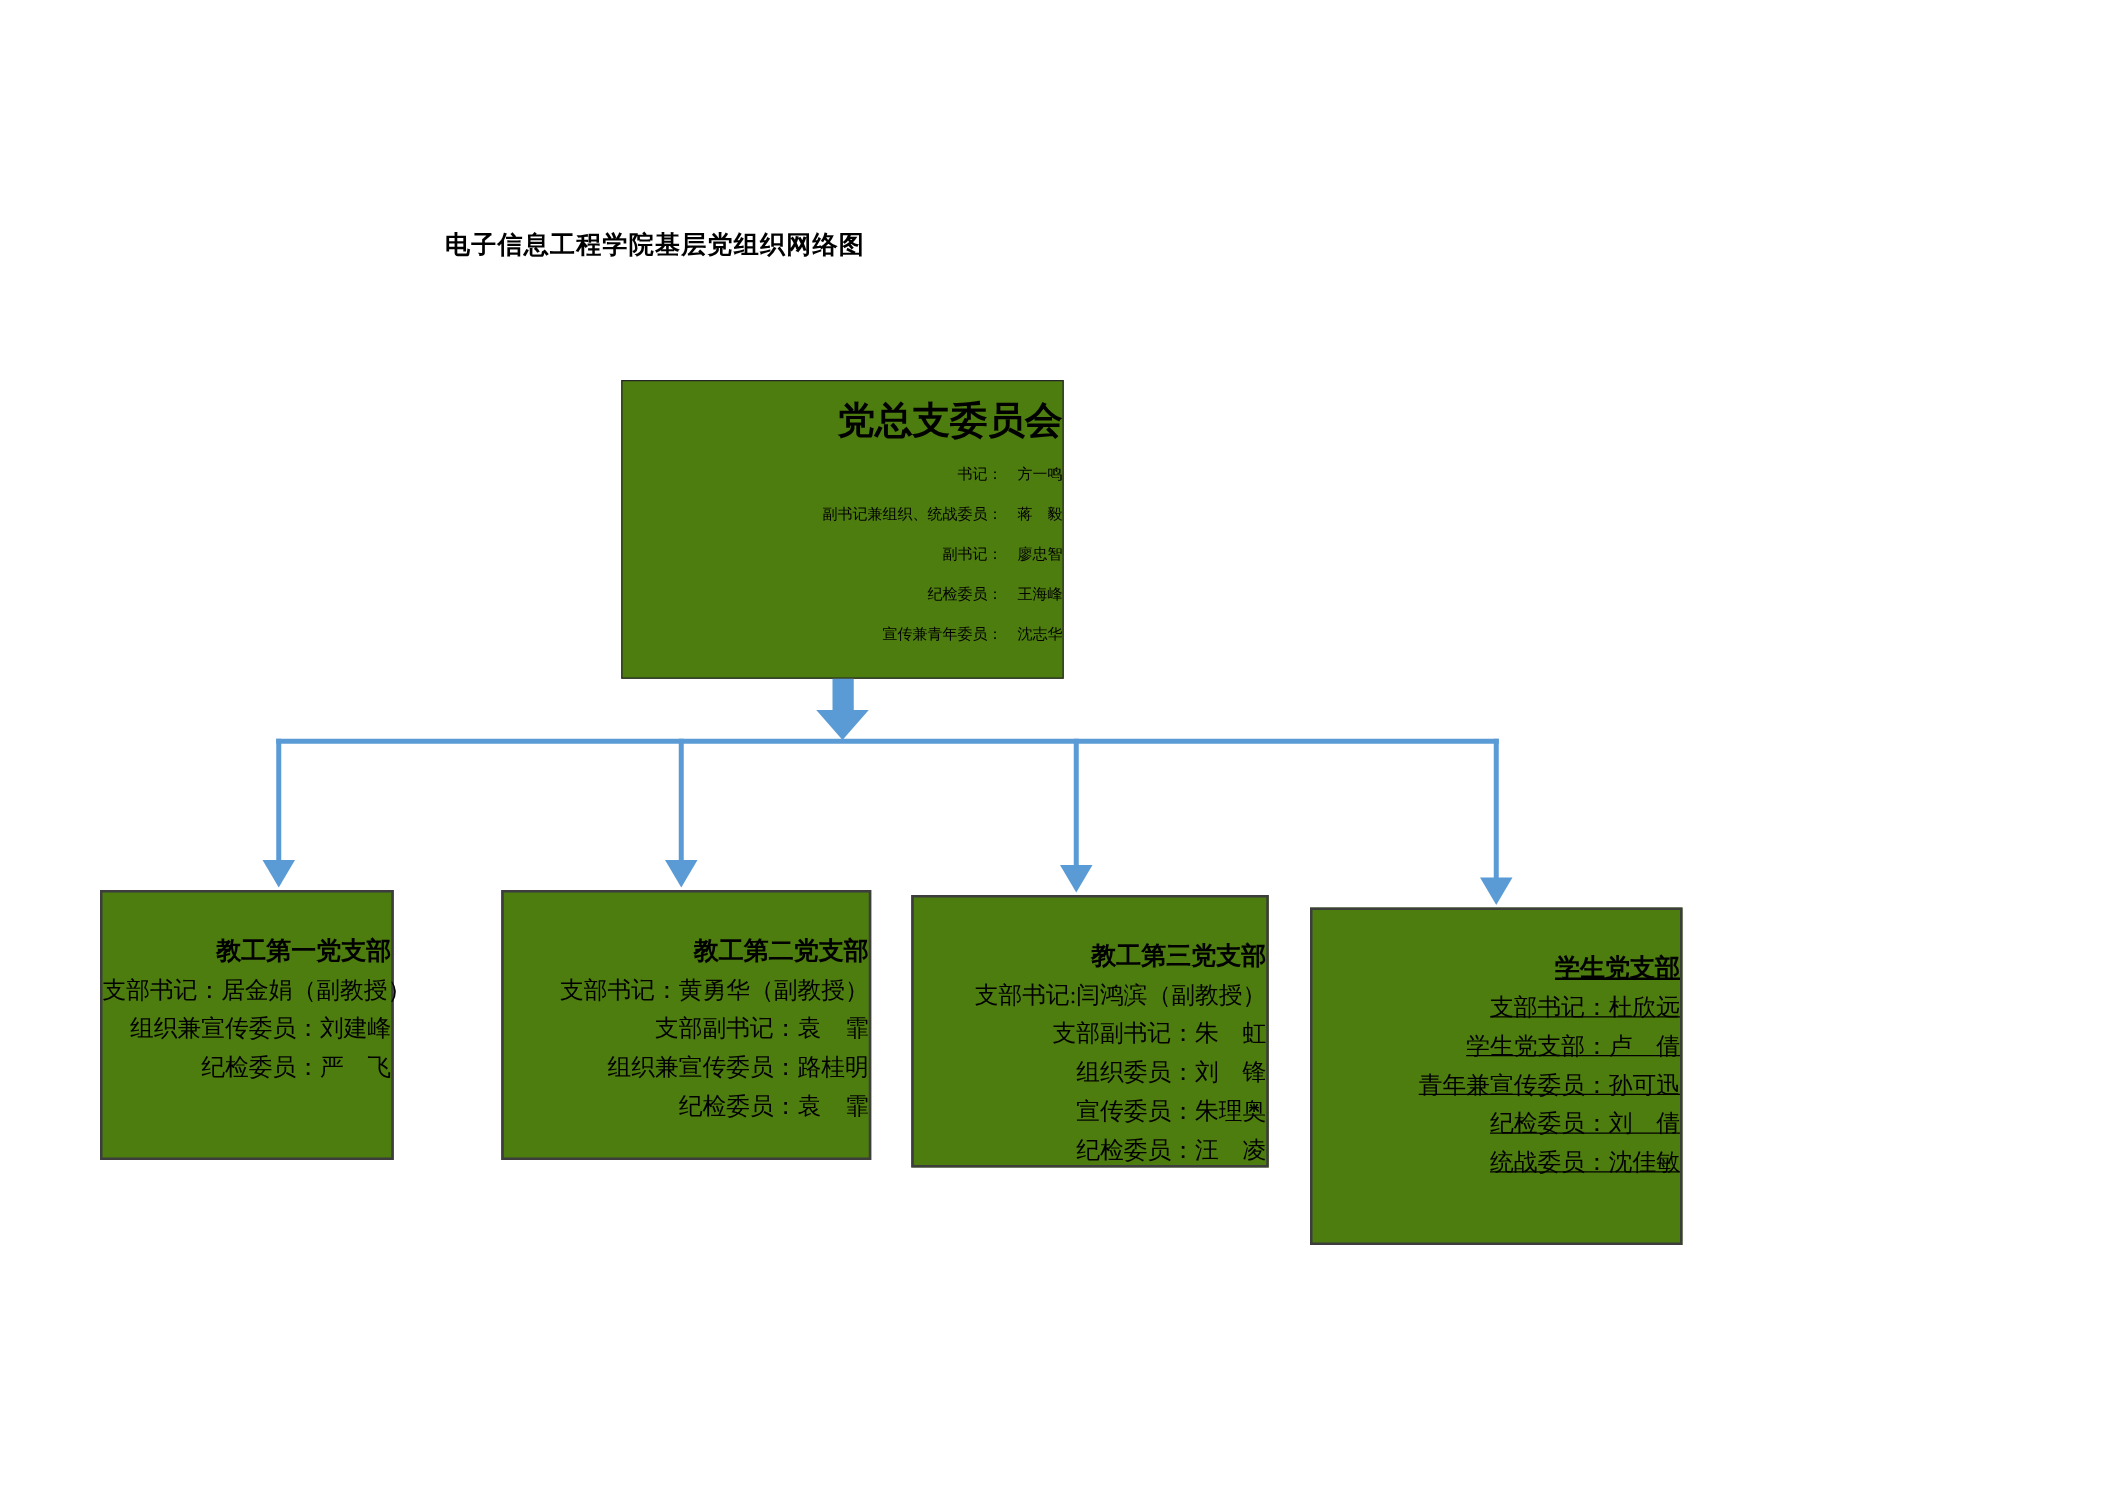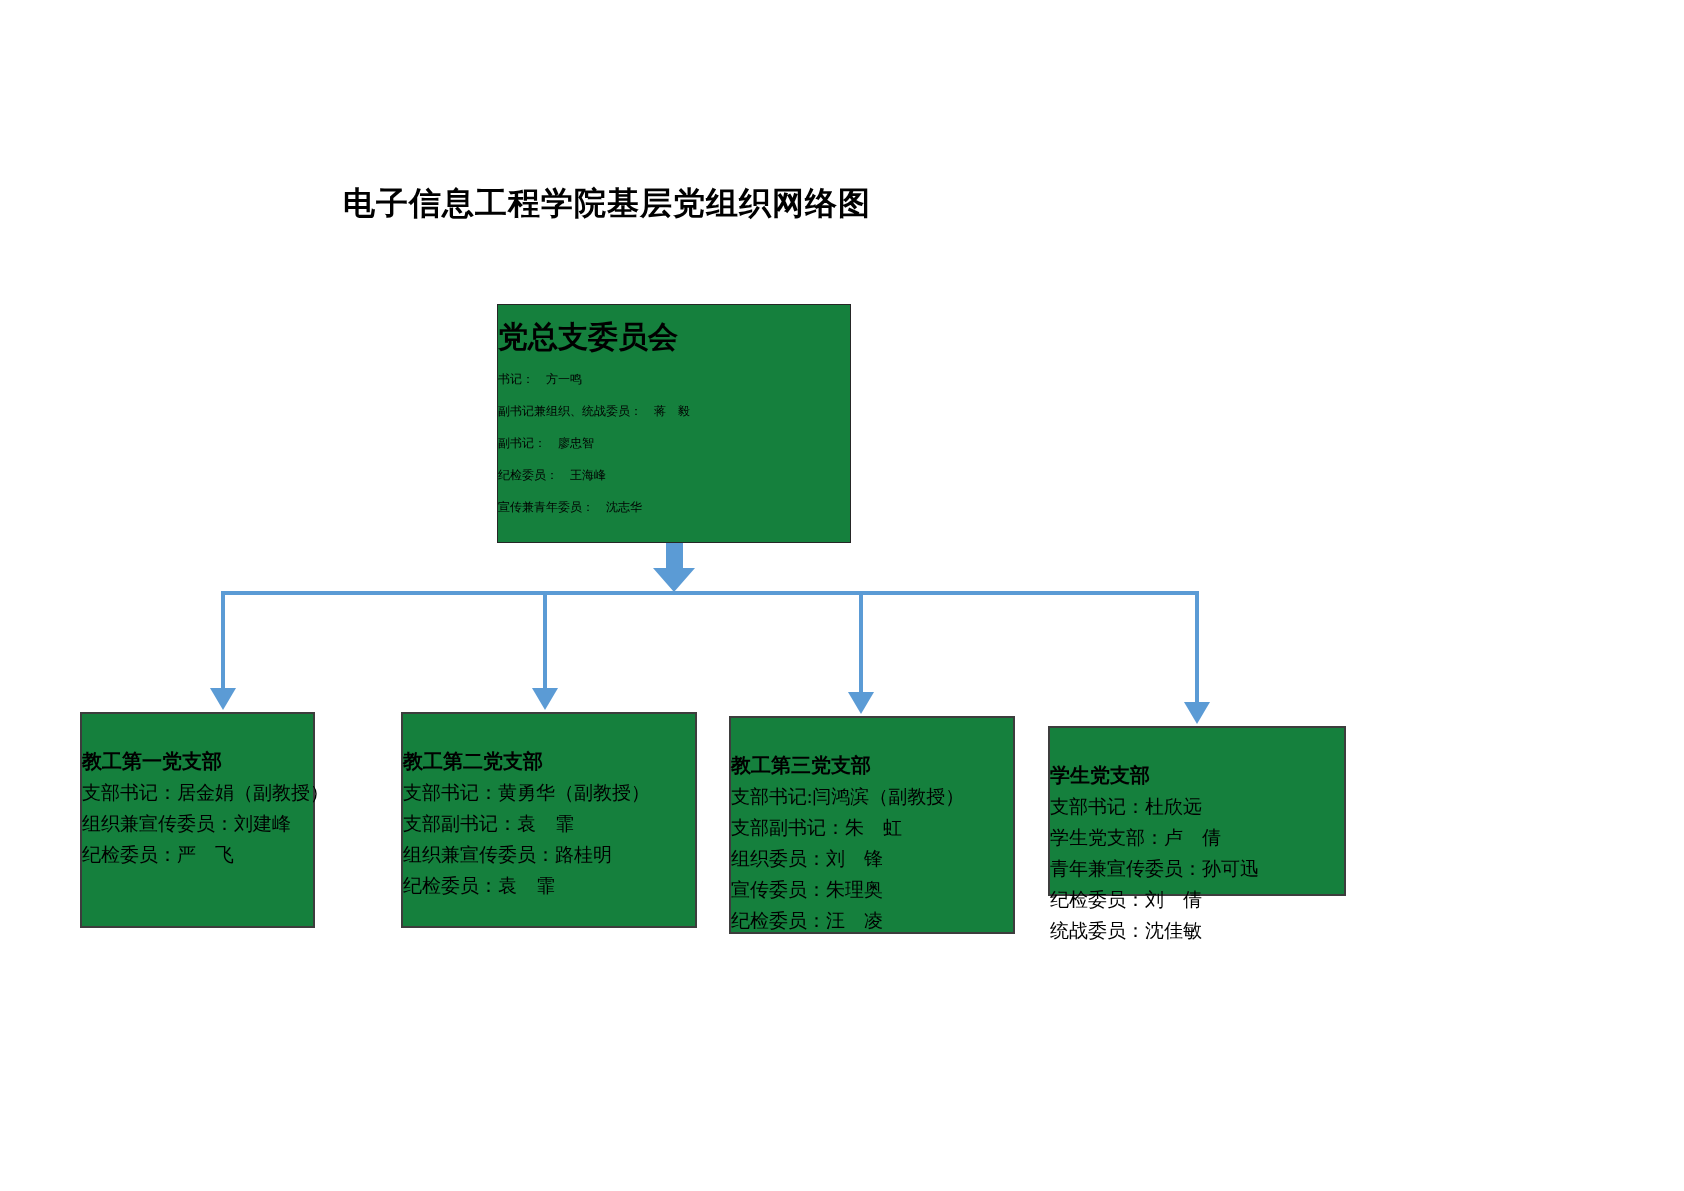--- a/index.html
+++ b/index.html
@@ -5,34 +5,34 @@
   html,body{margin:0;padding:0;background:#ffffff;}
   .canvas{
     position:relative;
     width:1684px;height:1191px;
     background:#fff;
     overflow:hidden;
     color:#000;
   }
   .page-title{
     position:absolute;
-    left:343px;top:182px;
+    left:356px;top:182px;
     margin:0;
     font-family:Liberation Serif, serif;
     font-weight:700;
-    font-size:32px;
+    font-size:20px;
     letter-spacing:1px;
     color:#000;
     white-space:pre;
   }
   .box{
     position:absolute;
     box-sizing:border-box;
-    background:#15803d;
-    text-align:left;
+    background:#4d7c0f;
+    text-align:right;
   }
   .root{
     left:497px;top:304px;width:354px;height:239px;
     border:1.5px solid #262626;
   }
   .root-name{
     margin-top:12px;
     font-family:"Liberation Sans","DejaVu Sans",sans-serif;
     font-weight:700;
     font-size:30px;
@@ -45,21 +45,21 @@
     font-size:12px;
     line-height:32px;
     white-space:pre;
   }
   .branch{
     border:2px solid var(--box-border,#3d3d3d);
   }
   .b1{left:80px; top:712px;width:235px;height:216px;}
   .b2{left:401px;top:712px;width:296px;height:216px;}
   .b3{left:729px;top:716px;width:286px;height:218px;}
-  .b4{left:1048px;top:726px;width:298px;height:170px;}
+  .b4{left:1048px;top:726px;width:298px;height:270px;text-decoration:underline;}
   .branch-name{
     margin-top:32px;
     font-family:"Liberation Sans","DejaVu Sans",sans-serif;
     font-weight:700;
     font-size:20px;
     line-height:31px;
     white-space:pre;
   }
   .bline{
     font-family:"Liberation Serif","DejaVu Serif",serif;

